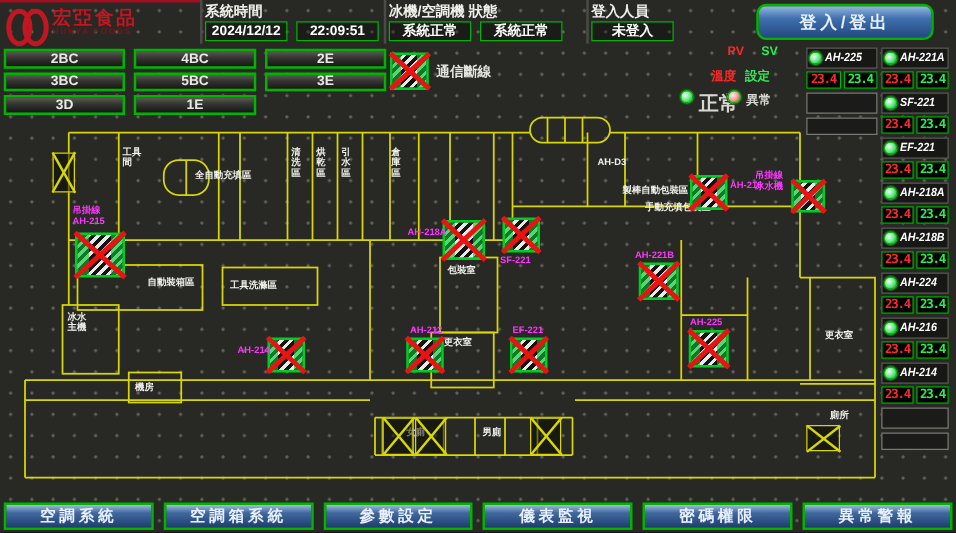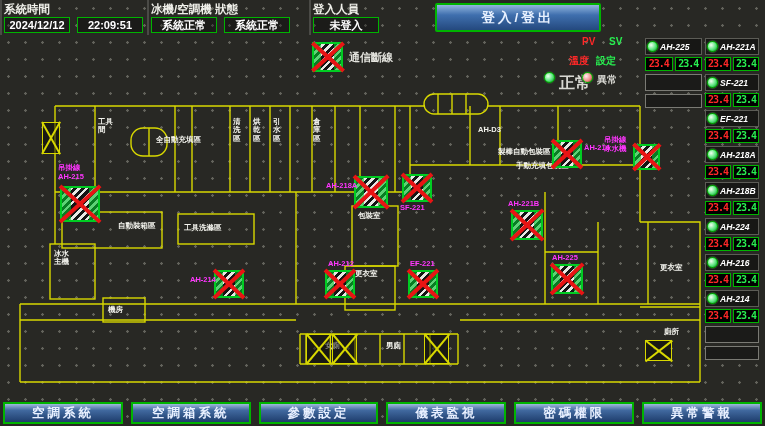--- a/index.html
+++ b/index.html
@@ -22,23 +22,23 @@
   .logo-t2{color:#8a1018;font-weight:bold;font-size:6.5px;letter-spacing:1.5px;}
   .hsec{border-left:2px solid #4a4a46;display:flex;flex-direction:column;
     justify-content:space-between;padding:2px 2px 3px 2px;}
   .hsec.time{width:147px;}
   .hsec.status{width:162px;}
   .hsec.login{width:122px;}
   .hlabel{color:#f0f0ea;font-size:11.5px;font-weight:bold;white-space:nowrap;}
   .hrow{display:flex;gap:7px;}
   .hbox{border:1px solid #00b400;background:rgba(0,0,0,.3);color:#fff;font-size:11px;font-weight:bold;
     padding:0 4px;min-width:66px;text-align:center;line-height:14px;white-space:nowrap;}
-  .login-btn{margin:3px 6px 3px 4px;width:166px;height:29px;
+  .login-btn{margin:3px 6px 3px 14px;width:142px;height:29px;
     background:linear-gradient(#93b6de,#3f6fae 40%,#24497e);
-    border:2px solid #00b400;border-radius:2px;color:#e8f1ff;font-weight:bold;font-size:13.5px;
+    border:2px solid #00b400;border-radius:8px;color:#e8f1ff;font-weight:bold;font-size:13.5px;
     letter-spacing:3px;font-family:inherit;cursor:pointer;}
   
   .floor-nav{position:absolute;left:3px;top:39px;width:306px;display:grid;
     grid-template-columns:repeat(3,1fr);gap:3px 7px;}
   .fbtn{height:15.5px;background:linear-gradient(#5c5c56,#33332f 45%,#171715);
     border:2px solid #00b400;color:#e8e8e4;font-size:11px;font-weight:bold;line-height:10px;
     padding:0;font-family:inherit;cursor:pointer;}
   
   .comm-icon{--ang:42deg;--len:42px;}
   .legend-text{position:absolute;font-weight:bold;}
@@ -88,20 +88,27 @@
   .navbtn{flex:1;background:linear-gradient(#9fbadb,#41699f 35%,#1e3d6c);
     border:2px solid #00b400;color:#e8f0ff;font-size:12.5px;font-weight:bold;letter-spacing:3px;
     font-family:inherit;cursor:pointer;}
 </style>
 </head>
 <body>
 
 <div class="screen">
 
   <header class="topbar">
+    <div class="logo">
+      <span class="logo-mark"></span>
+      <span class="logo-text">
+        <span class="logo-t1">宏亞食品</span>
+        <span class="logo-t2">HUNYA FOODS</span>
+      </span>
+    </div>
     <div class="hsec time">
       <div class="hlabel">系統時間</div>
       <div class="hrow">
         <span class="hbox">2024/12/12</span>
         <span class="hbox">22:09:51</span>
       </div>
     </div>
     <div class="hsec status">
       <div class="hlabel">冰機/空調機 狀態</div>
       <div class="hrow">
@@ -111,20 +118,30 @@
     </div>
     <div class="hsec login">
       <div class="hlabel">登入人員</div>
       <div class="hrow">
         <span class="hbox">未登入</span>
       </div>
     </div>
     <button class="login-btn">登入/登出</button>
   </header>
 
+  <nav class="floor-nav">
+      <button class="fbtn">2BC</button>
+      <button class="fbtn">4BC</button>
+      <button class="fbtn">2E</button>
+      <button class="fbtn">3BC</button>
+      <button class="fbtn">5BC</button>
+      <button class="fbtn">3E</button>
+      <button class="fbtn">3D</button>
+      <button class="fbtn">1E</button>
+    </nav>
 
   <div class="ahu comm-icon" style="left:312px;top:42px;width:31px;height:30px;">
       <b></b>
     </div>
   <div class="legend-text" style="left:349px;top:50px;font-size:11px;color:#e4e4de;">通信斷線</div>
 
   <div class="legend-text" style="left:582px;top:36px;font-size:10px;color:#ff2828;">PV</div>
   <div class="legend-text" style="left:609px;top:36px;font-size:10px;color:#28ee50;">SV</div>
   <div class="legend-text" style="left:569px;top:54px;font-size:10px;color:#ff2828;">溫度</div>
   <div class="legend-text" style="left:596px;top:54px;font-size:10px;color:#28ee50;">設定</div>

